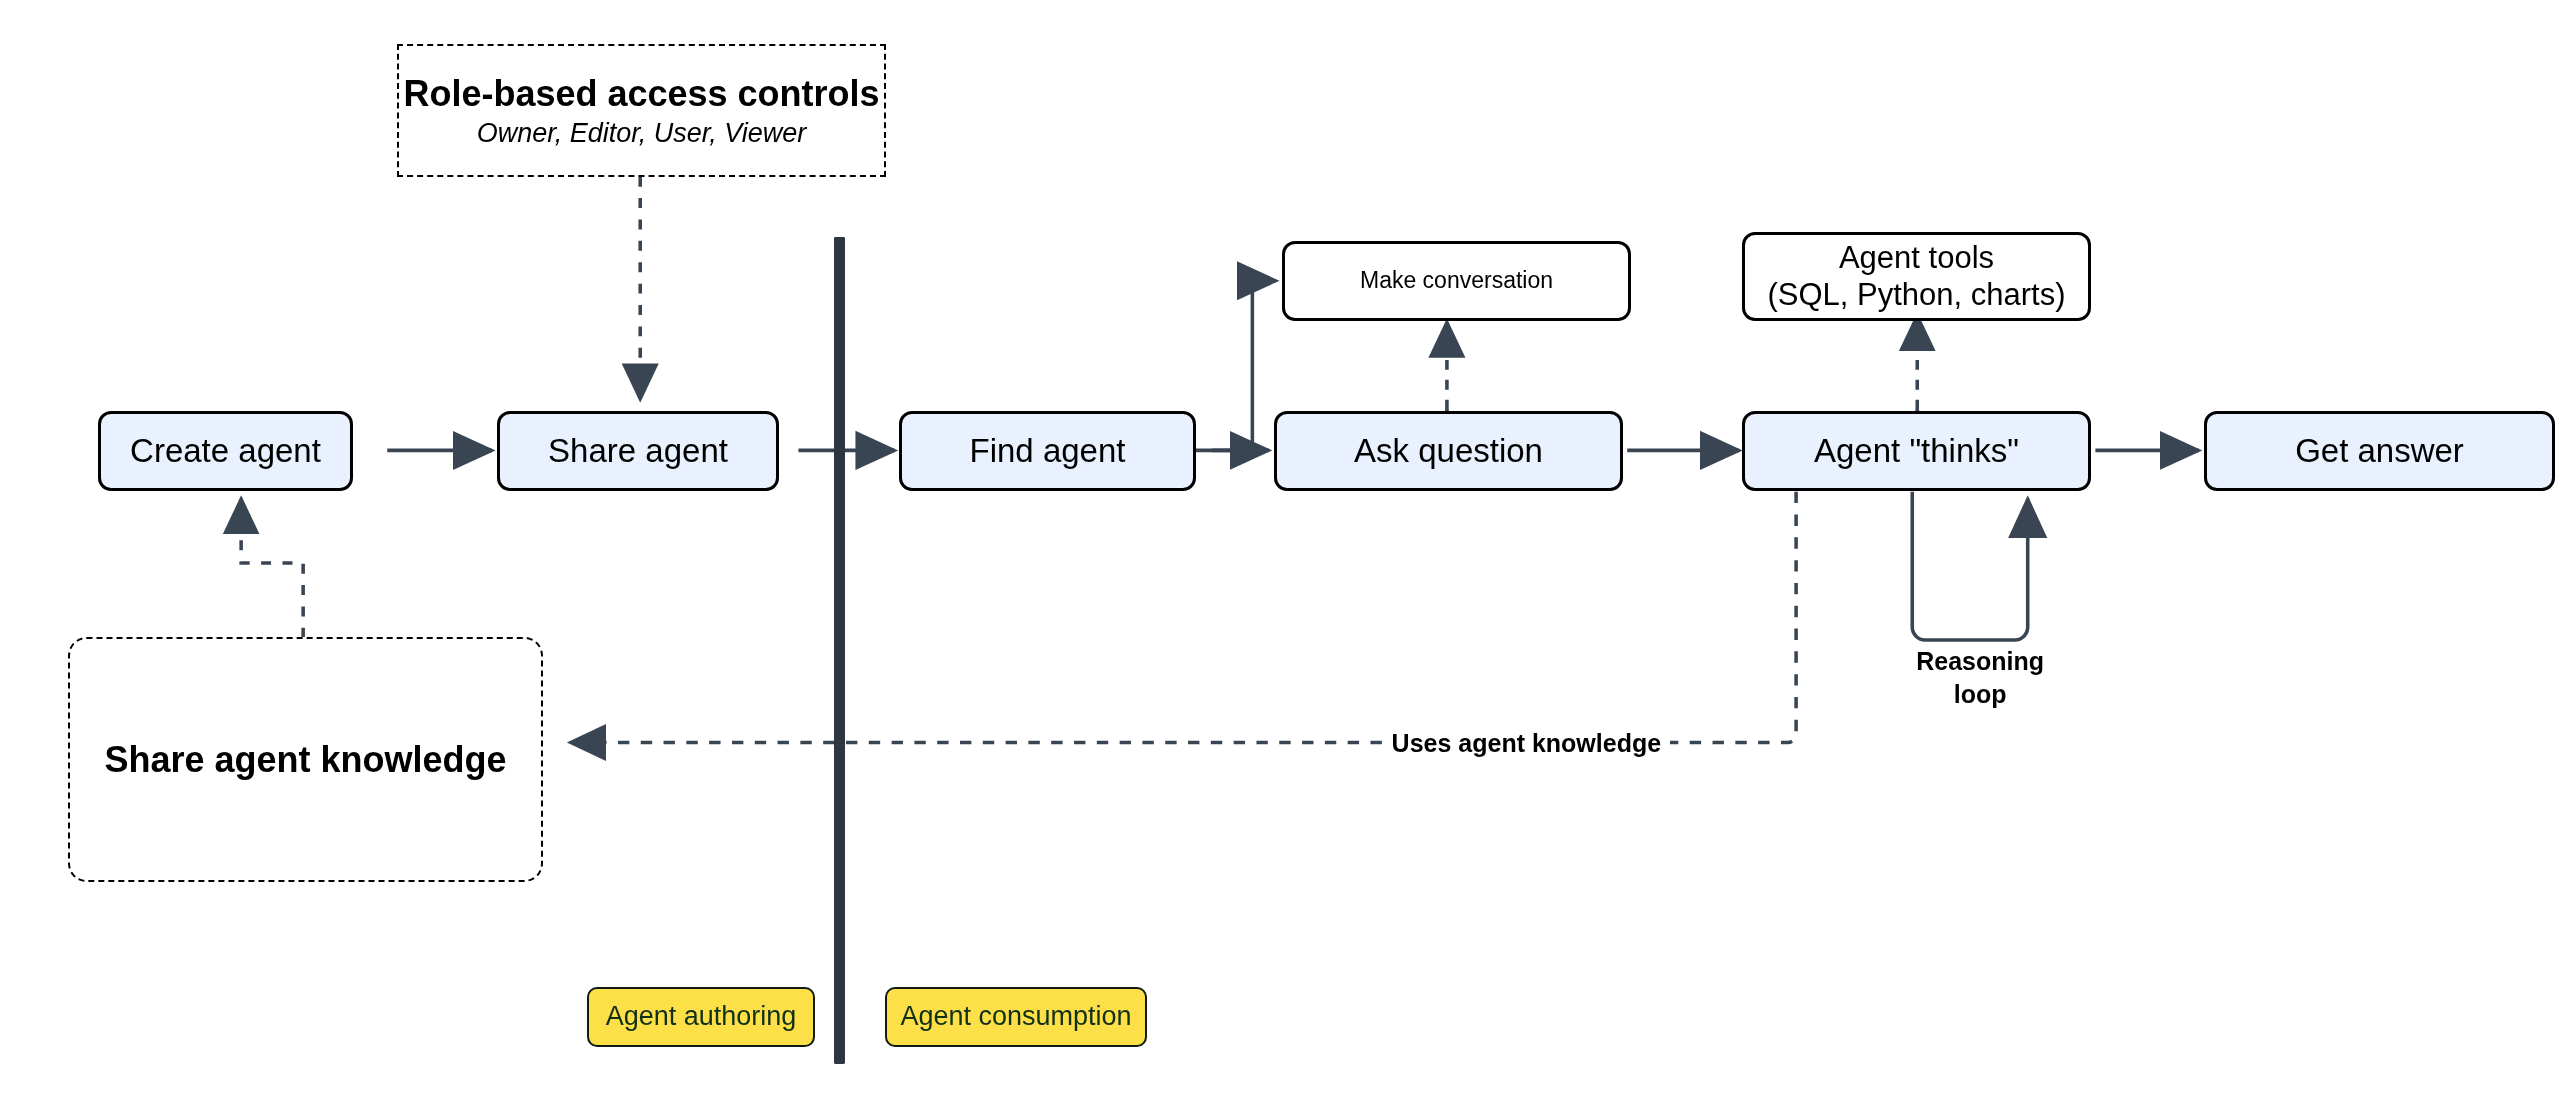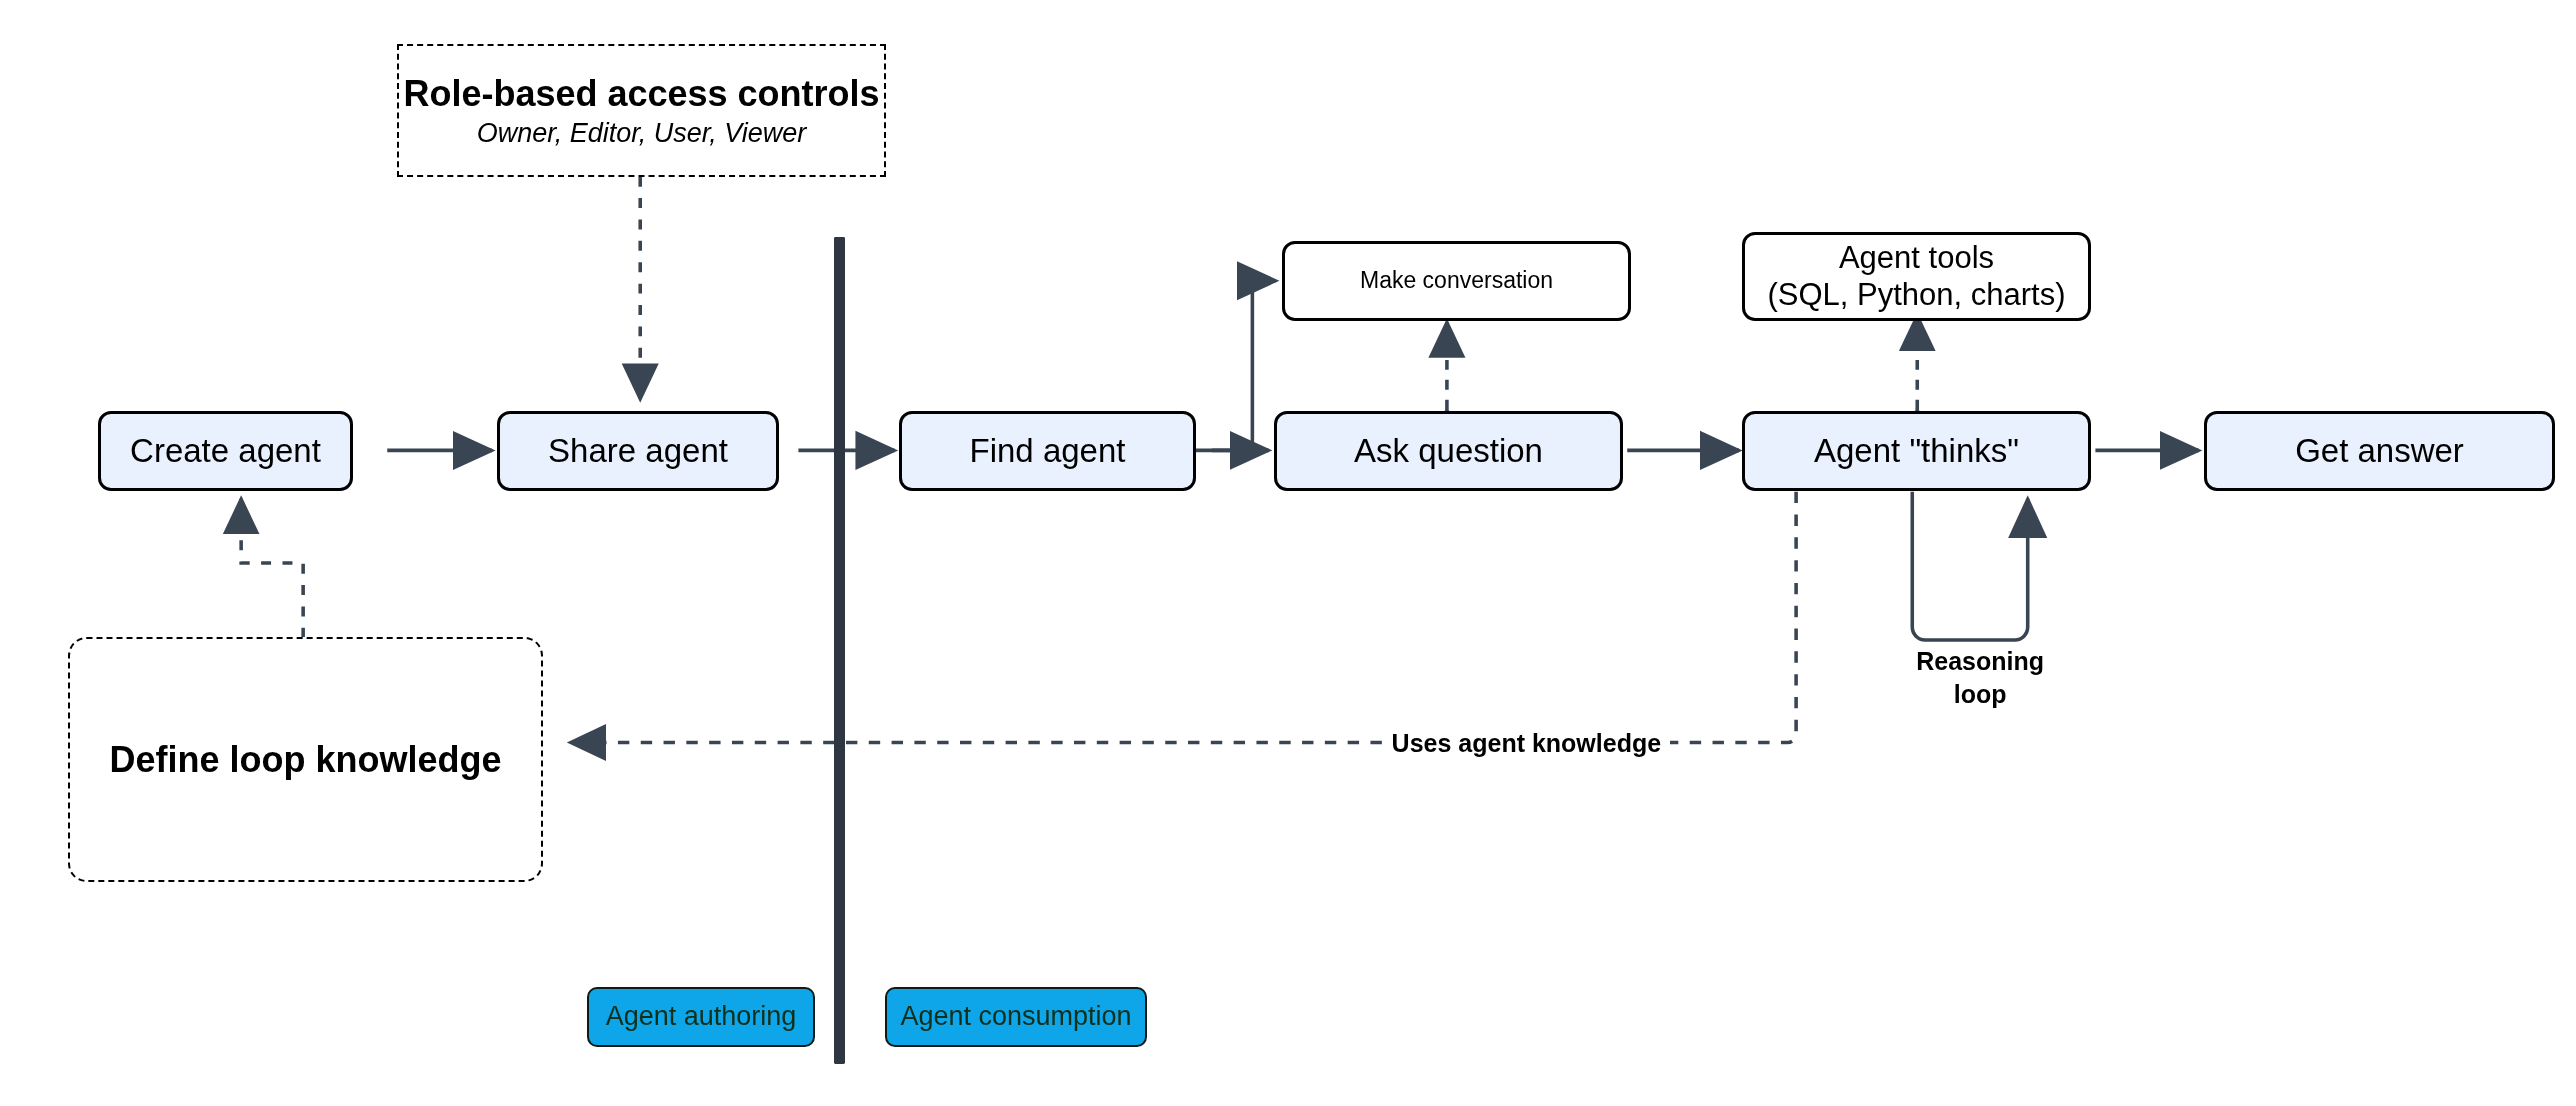--- a/index.html
+++ b/index.html
@@ -42,21 +42,21 @@
   }
   .node-process {
     background: #e8f1fd;
     font-size: 33px;
   }
   .node-plain {
     background: #ffffff;
     font-size: 23px;
   }
   .node-legend {
-    background: #0ea5e9;
+    background: #fde047;
     border: 2.9px solid #0f1b12;
     border-radius: 10px;
     font-size: 27px;
     color: #11301a;
   }
   
   .note {
     position: absolute;
     box-sizing: border-box;
     background: #ffffff;
@@ -147,21 +147,21 @@
   </svg>
 
   <div class="divider" style="left:834px; top:237px; width:10.7px; height:827px;"></div>
 
   <div class="note note-square" style="left:397px; top:44px; width:489px; height:133px;">
     <div class="note-title">Role-based access controls</div>
     <div class="note-sub">Owner, Editor, User, Viewer</div>
   </div>
 
   <div class="note note-round" style="left:68px; top:637px; width:475px; height:245px;">
-    <div class="note-title">Define loop knowledge</div>
+    <div class="note-title">Share agent knowledge</div>
   </div>
 
   <div class="node node-process" style="left:98px; top:411px; width:255px; height:80px;">Create agent</div>
 
   <div class="node node-process" style="left:497px; top:411px; width:282px; height:80px;">Share agent</div>
 
   <div class="node node-process" style="left:899px; top:411px; width:297px; height:80px;">Find agent</div>
 
   <div class="node node-plain" style="left:1282px; top:241px; width:349px; height:80px;">Make conversation</div>
 

